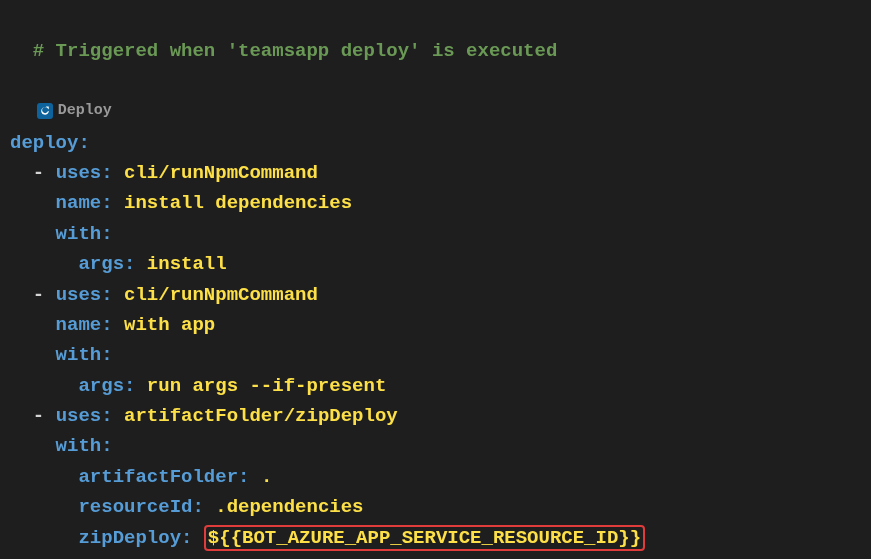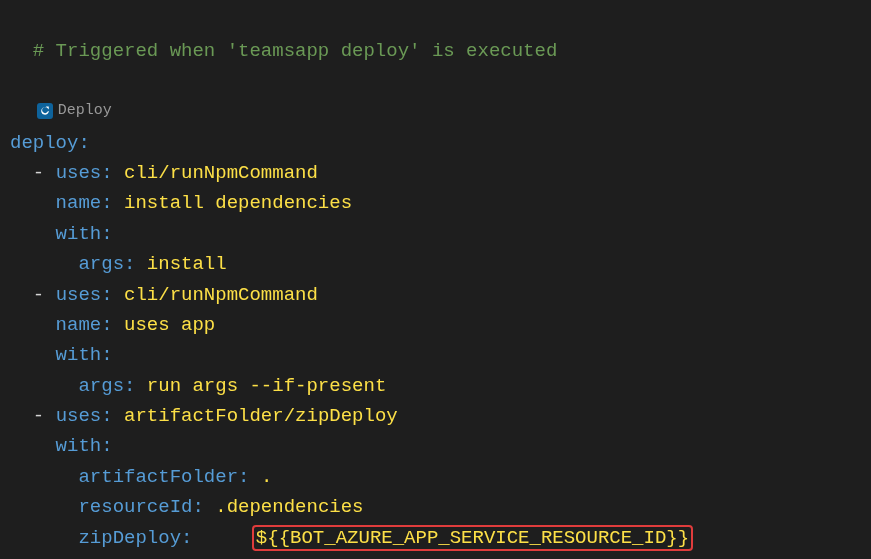--- a/index.html
+++ b/index.html
@@ -7,21 +7,21 @@
     background: #1e1e1e;
     font-family: Consolas, 'Courier New', monospace;
     font-size: 19px;
     line-height: 1.6;
     color: #d4d4d4;
     padding: 6px 10px;
     width: 871px;
     height: 559px;
     overflow: hidden;
   }
-  .line { white-space: pre; position: relative; }
+  .line { white-space: pre; position: relative; font-weight: bold; }
   .comment { color: #6a9955; }
   .key { color: #569cd6; }
   .dash { color: #d4d4d4; }
   .string { color: #fde047; }
   .codelens {
     color: #999999;
     font-size: 15px;
     display: inline-flex;
     align-items: center;
     gap: 5px;
@@ -34,21 +34,20 @@
     border-radius: 3px;
     display: inline-flex;
     align-items: center;
     justify-content: center;
   }
   .codelens-icon svg { width: 12px; height: 12px; fill: #ffffff; }
   .highlight-box {
     border: 2px solid #e03c3c;
     border-radius: 4px;
     padding: 0 2px;
-    margin-left: 48px;
   }
 </style>
 </head>
 <body>
 
 <div class="line">
   <span class="comment"># Triggered when 'teamsapp deploy' is executed</span>
 </div>
 
 <div class="line">
@@ -67,21 +66,21 @@
 <div class="line">  <span class="dash">-</span> <span class="key">uses</span><span class="key">:</span> <span class="string">cli/runNpmCommand</span></div>
 
 <div class="line">    <span class="key">name</span><span class="key">:</span> <span class="string">install dependencies</span></div>
 
 <div class="line">    <span class="key">with</span><span class="key">:</span></div>
 
 <div class="line">      <span class="key">args</span><span class="key">:</span> <span class="string">install</span></div>
 
 <div class="line">  <span class="dash">-</span> <span class="key">uses</span><span class="key">:</span> <span class="string">cli/runNpmCommand</span></div>
 
-<div class="line">    <span class="key">name</span><span class="key">:</span> <span class="string">uses app</span></div>
+<div class="line">    <span class="key">name</span><span class="key">:</span> <span class="string">with app</span></div>
 
 <div class="line">    <span class="key">with</span><span class="key">:</span></div>
 
 <div class="line">      <span class="key">args</span><span class="key">:</span> <span class="string">run args --if-present</span></div>
 
 <div class="line">  <span class="dash">-</span> <span class="key">uses</span><span class="key">:</span> <span class="string">artifactFolder/zipDeploy</span></div>
 
 <div class="line">    <span class="key">with</span><span class="key">:</span></div>
 
 <div class="line">      <span class="key">artifactFolder</span><span class="key">:</span> <span class="string">.</span></div>

